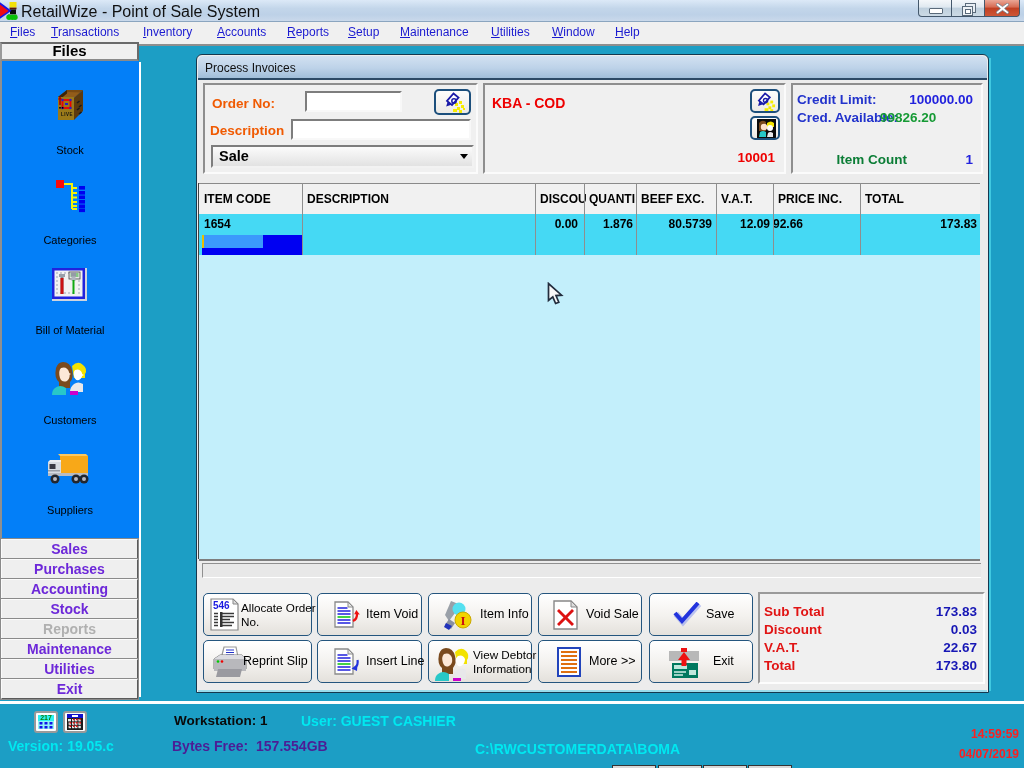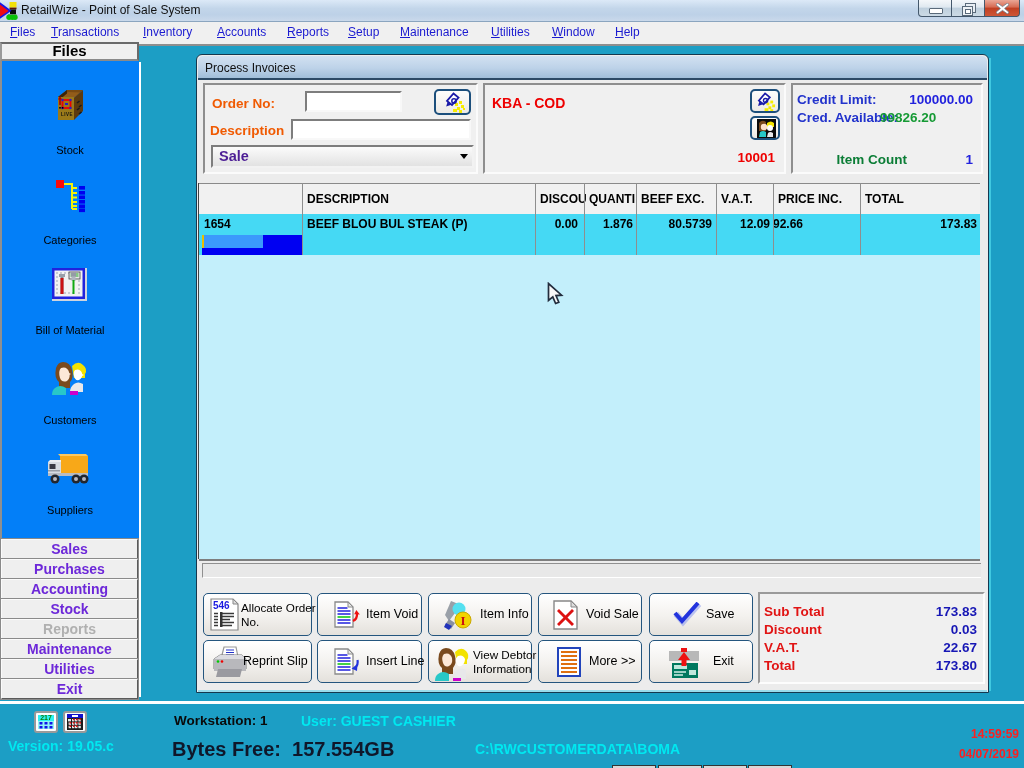--- a/index.html
+++ b/index.html
@@ -4,21 +4,21 @@
 <style>
 html,body{margin:0;padding:0;}
 body{width:1024px;height:768px;overflow:hidden;position:relative;
   background:#1c9ec5;font-family:"Liberation Sans",sans-serif;}
 .abs{position:absolute;}
 .b{font-weight:bold;}
 
 #titlebar{left:0;top:0;width:1024px;height:21px;
   background:linear-gradient(180deg,#dce9f7 0%,#c3d6ea 40%,#bdd1e7 70%,#cad9eb 100%);
   border-bottom:1px solid #8ba5bf;}
-#titletext{left:21px;top:3px;font-size:12px;color:#111;}
+#titletext{left:21px;top:3px;font-size:16px;color:#111;}
 .capbtn{top:0;height:17px;border:1px solid #44586c;border-top:none;box-sizing:border-box;}
 #btnmin{left:918px;width:34px;border-radius:0 0 0 4px;
   background:linear-gradient(180deg,#f4f7fa 0%,#dfe8f0 45%,#becfdd 50%,#ccdae5 100%);}
 #btnmax{left:951px;width:34px;
   background:linear-gradient(180deg,#f4f7fa 0%,#dfe8f0 45%,#becfdd 50%,#ccdae5 100%);}
 #btnclose{left:984px;width:36px;border-radius:0 0 4px 0;
   background:linear-gradient(180deg,#eaA796 0%,#d66a52 45%,#c03f22 50%,#cd5637 100%);}
 
 #menubar{left:0;top:22px;width:1024px;height:22px;background:#f0f0f0;font-size:12px;color:#1a1ad0;border-bottom:2px solid #8e8e8e;}
 #menubar span{position:absolute;top:3px;}
@@ -250,21 +250,21 @@
   <path d="M3.6 9.8 L7.4 12.8 L2.2 14.6 Z" fill="#1a1aa8"></path>
   <circle cx="10" cy="9" r="2.2" fill="none" stroke="#1a1aa8" stroke-width="1.5"></circle>
  </svg>
 </div>
 <div class="abs lblA" style="left:210px;top:123px">Description</div>
 <div class="abs inp" style="left:291px;top:119px;width:180px;height:21px"></div>
 <div class="abs" id="sale"></div>
 <div class="abs" id="salearrow">
   <div style="position:absolute;left:3.5px;top:7px;width:0;height:0;border-left:4.5px solid transparent;border-right:4.5px solid transparent;border-top:5px solid #000"></div>
 </div>
-<div class="abs b" style="left:219px;top:148px;font-size:14.5px;color:#4c1d95">Sale</div>
+<div class="abs b" style="left:219px;top:148px;font-size:14.5px;color:#000000">Sale</div>
 
 <div class="abs b" style="left:492px;top:95px;font-size:14px;color:#ee0000">KBA - COD</div>
 <div class="abs iconbtn" style="left:750px;top:89px;width:30px;height:24px">
  <svg style="position:absolute;left:4px;top:1px" width="21" height="21" viewBox="0 0 22 22">
   <g fill="#f6ec00">
         <rect x="11" y="11" width="3" height="3"></rect>
         <rect x="15" y="9" width="3" height="3"></rect>
         <rect x="13" y="15" width="3" height="3"></rect>
         <rect x="17" y="13" width="3" height="3"></rect>
         <rect x="9" y="17" width="4" height="3"></rect>
@@ -289,31 +289,31 @@
 <div class="abs b" style="left:700px;top:150px;width:75px;text-align:right;font-size:13.5px;color:#ee0000">10001</div>
 
 <div class="abs b" style="left:797px;top:92px;font-size:13.5px;color:#2233cc">Credit Limit:</div>
 <div class="abs b" style="left:860px;top:92px;width:113px;text-align:right;font-size:13.5px;color:#2222dd">100000.00</div>
 <div class="abs b" style="left:797px;top:110px;font-size:13.5px;color:#2233cc">Cred. Available:</div>
 <div class="abs b" style="left:880px;top:110px;width:93px;text-align:left;font-size:13.5px;color:#169a35">99826.20</div>
 <div class="abs b" style="left:797px;top:152px;width:110px;text-align:right;font-size:13.5px;color:#0b7d36">Item Count</div>
 <div class="abs b" style="left:920px;top:152px;width:53px;text-align:right;font-size:13.5px;color:#2222dd">1</div>
 
 <div class="abs" id="tblhead">
+  <div class="hcell" style="left:0;width:103px;border-left:none">ITEM CODE</div>
   <div class="hcell" style="left:103px;width:233px">DESCRIPTION</div>
   <div class="hcell" style="left:336px;width:49px">DISCOU</div>
   <div class="hcell" style="left:385px;width:52px">QUANTI</div>
   <div class="hcell" style="left:437px;width:80px">BEEF EXC.</div>
   <div class="hcell" style="left:517px;width:57px">V.A.T.</div>
   <div class="hcell" style="left:574px;width:87px">PRICE INC.</div>
   <div class="hcell" style="left:661px;width:120px">TOTAL</div>
 </div>
 <div class="abs" id="tblrow">
   <div class="rcell" style="left:0;width:103px;border-left:none;padding-left:5px">1654</div>
-  <div class="rcell" style="left:103px;width:233px;padding-left:5px">BEEF BLOU BUL STEAK (P)</div>
   <div class="rcell" style="left:336px;width:49px;text-align:right;padding-right:6px">0.00</div>
   <div class="rcell" style="left:385px;width:52px;text-align:right;padding-right:3px">1.876</div>
   <div class="rcell" style="left:437px;width:80px;text-align:right;padding-right:4px">80.5739</div>
   <div class="rcell" style="left:517px;width:57px;text-align:right;padding-right:3px">12.09</div>
   <div class="rcell" style="left:574px;width:87px;text-align:left;padding-right:7px">92.66</div>
   <div class="rcell" style="left:661px;width:120px;text-align:right;padding-right:3px">173.83</div>
 </div>
 <div class="abs" id="tblrow2">
   <div style="position:absolute;left:3px;top:0;width:100px;height:20px;background:#0000f2"></div>
   <div style="position:absolute;left:4px;top:0;width:60px;height:13px;background:#3b99fc"></div>
@@ -505,20 +505,20 @@
         <rect x="12.4" y="4" width="1.6" height="1.6"></rect>
    <rect x="2.6" y="7.4" width="1.6" height="1.6"></rect>
         <rect x="6" y="7.4" width="1.6" height="1.6"></rect>
         <rect x="9" y="7.4" width="1.6" height="1.6"></rect>
       </g>
   </svg>
 </div>
 <div class="abs stxt" style="left:174px;top:713px;font-size:13.5px;color:#0a0a0a">Workstation: 1</div>
 <div class="abs stxt" style="left:301px;top:713px;font-size:14px;color:#00e8f0">User: GUEST CASHIER</div>
 <div class="abs stxt" style="left:8px;top:738px;font-size:14px;color:#00e8f0">Version: 19.05.c</div>
-<div class="abs stxt" style="left:172px;top:738px;font-size:20px;color:#0f172a">Bytes Free:&nbsp; 157.554GB</div>
+<div class="abs stxt" style="left:172px;top:738px;font-size:14px;color:#4c1d95">Bytes Free:&nbsp; 157.554GB</div>
 <div class="abs stxt" style="left:475px;top:741px;font-size:14px;color:#00e8f0">C:\RWCUSTOMERDATA\BOMA</div>
 <div class="abs stxt" style="left:899px;top:727px;width:120px;text-align:right;font-size:12px;color:#fb2020">14:59:59</div>
 <div class="abs stxt" style="left:899px;top:747px;width:120px;text-align:right;font-size:12px;color:#fb2020">04/07/2019</div>
 <div class="abs" style="left:612px;top:765px;width:42px;height:3px;background:#d8d8d8;border:1px solid #333"></div>
 <div class="abs" style="left:658px;top:765px;width:42px;height:3px;background:#d8d8d8;border:1px solid #333"></div>
 <div class="abs" style="left:703px;top:765px;width:42px;height:3px;background:#d8d8d8;border:1px solid #333"></div>
 <div class="abs" style="left:748px;top:765px;width:42px;height:3px;background:#d8d8d8;border:1px solid #333"></div>
 
 </body></html>

